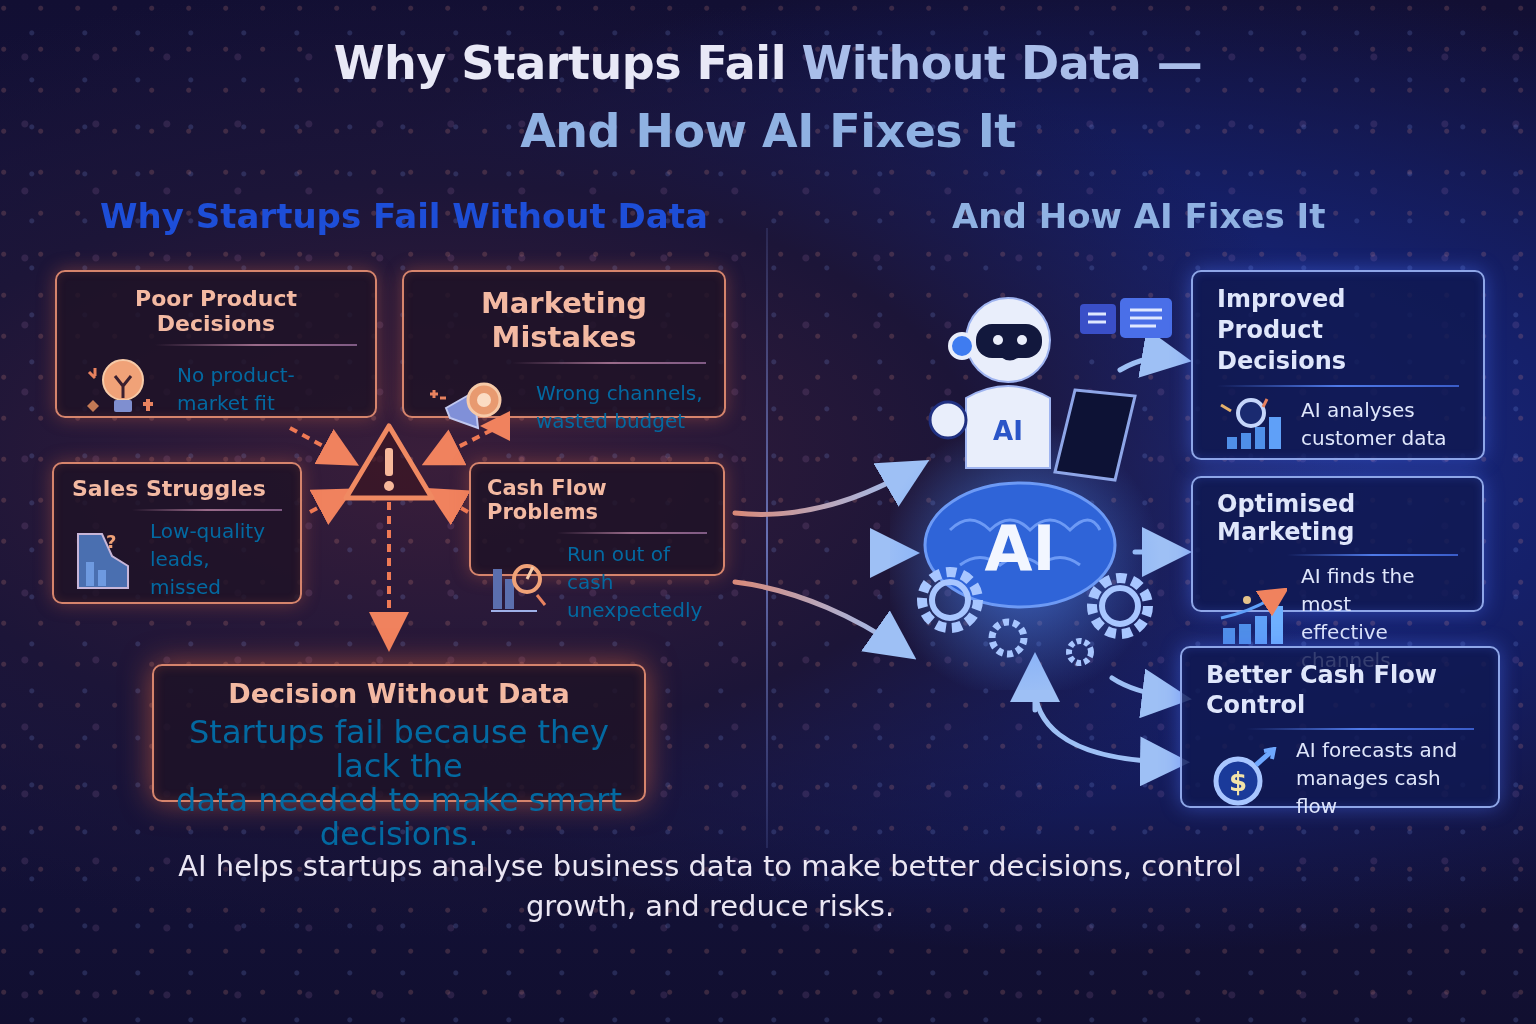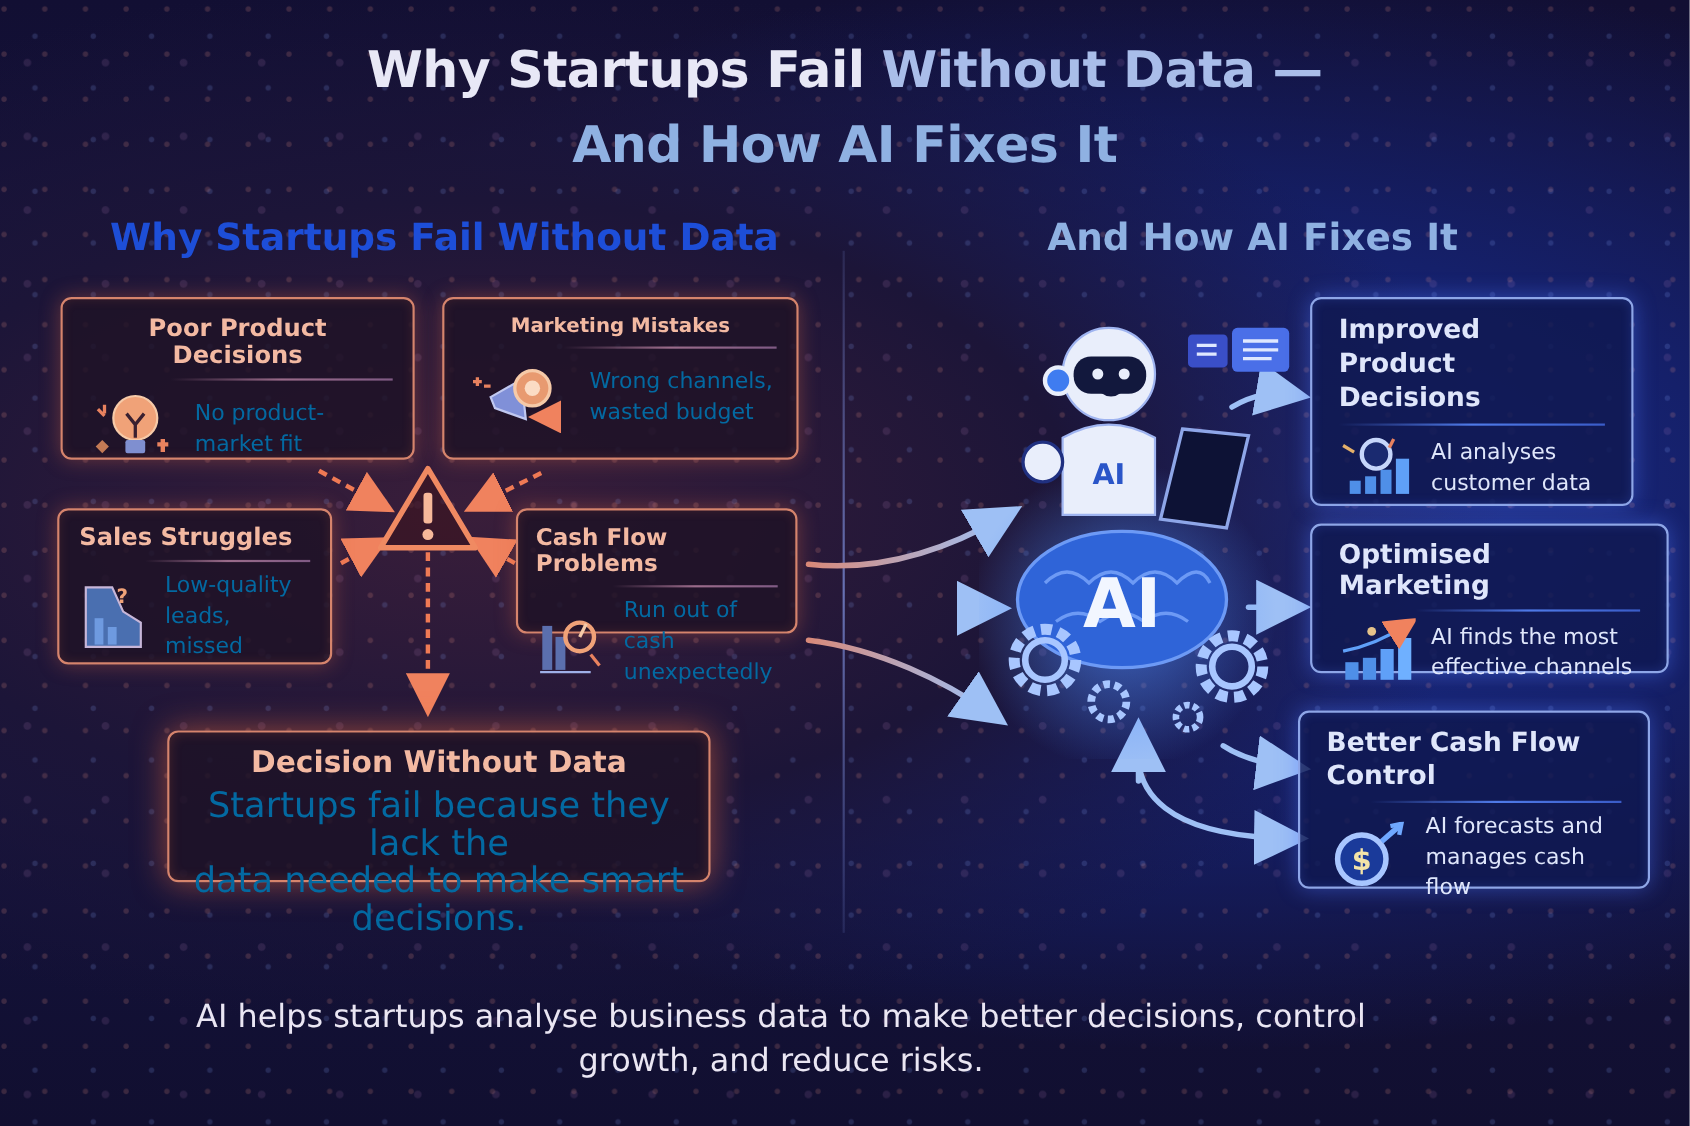--- a/index.html
+++ b/index.html
@@ -29,21 +29,21 @@
   .blue h3{color:#dfe6fb;}
   .rule{height:2px;margin:8px 0 0 0;}
   .red .rule{background:linear-gradient(90deg,transparent,#9a6b8a,#7f5a84);}
   .blue .rule{background:linear-gradient(90deg,transparent,#4f7ae8,#3a5cc8);}
   .row{display:flex;align-items:center;gap:14px;}
   .desc{font-size:20px;line-height:28px;}
   .red .desc{color:#0369a1;}
   .blue .desc{color:#dfe6fb;}
   .icon{flex:0 0 auto;}
   .center-art{position:absolute;}
-  .footer{position:absolute;left:0;width:1420px;top:904px;text-align:center;font-size:29px;line-height:40px;color:#eae6f3;}
+  .footer{position:absolute;left:0;width:1420px;top:846px;text-align:center;font-size:29px;line-height:40px;color:#eae6f3;}
 </style>
 </head>
 <body>
 
 <div class="noise"></div>
 
 <div class="title t1"><span>Why Startups Fail </span><span class="accent">Without Data —</span></div>
 <div class="title t2">And How AI Fixes It</div>
 
 <div class="sub-left">Why Startups Fail Without Data</div>
@@ -105,21 +105,21 @@
       <path d="M68,50 h10 M73,45 v12" stroke="#e8825f" stroke-width="4"></path>
     </svg>
     <div class="desc">
         <div>No product-</div>
         <div>market fit</div>
       </div>
   </div>
 </div>
 
 <div class="card red" style="left:402px;top:270px;width:324px;height:148px;padding:14px 18px;">
-  <h3 style="font-size:18px;text-align:center;">Marketing Mistakes</h3>
+  <h3 style="font-size:29px;text-align:center;">Marketing Mistakes</h3>
   <div class="rule" style="margin-left:90px;"></div>
   <div class="row" style="margin-top:8px;">
     <svg class="icon" width="100" height="70">
       <path d="M8,22 h8 M12,18 v8 M18,26 h6" stroke="#e8825f" stroke-width="3"></path>
       <path d="M24,36 L52,20 L56,56 L28,46 Z" fill="#8090d8" stroke="#c0c8f0" stroke-width="2"></path>
       <circle cx="62" cy="28" r="16" fill="#e89a70" stroke="#f6caa8" stroke-width="3"></circle>
       <circle cx="62" cy="28" r="7" fill="#fbdcc4"></circle>
       <path d="M84,54 L70,54" stroke="#e8825f" stroke-width="3" marker-end="url(#ah-red)"></path>
     </svg>
     <div class="desc">
@@ -237,21 +237,21 @@
       <path d="M4,10 l10,6" stroke="#e5b06a" stroke-width="3"></path>
       <path d="M50,4 l-4,8" stroke="#e8825f" stroke-width="3"></path>
     </svg>
     <div class="desc">
         <div>AI analyses</div>
         <div>customer data</div>
       </div>
   </div>
 </div>
 
-<div class="card blue" style="left:1191px;top:476px;width:326px;height:136px;padding:12px 24px;">
+<div class="card blue" style="left:1191px;top:476px;width:293px;height:136px;padding:12px 24px;">
   <h3 style="font-size:24px;">Optimised Marketing</h3>
   <div class="rule" style="margin-left:70px;"></div>
   <div class="row" style="margin-top:6px;">
     <svg class="icon" width="70" height="60">
       <rect x="6" y="40" width="12" height="16" fill="#4f8fe8"></rect>
       <rect x="22" y="36" width="12" height="20" fill="#4f8fe8"></rect>
       <rect x="38" y="28" width="12" height="28" fill="#5fa0f8"></rect>
       <rect x="54" y="18" width="12" height="38" fill="#6fb0ff"></rect>
       <path d="M4,30 Q34,24 62,6" stroke="#5fa0f8" stroke-width="3" fill="none" marker-end="url(#ah-red)"></path>
       <circle cx="30" cy="12" r="4" fill="#e5c38a"></circle>

